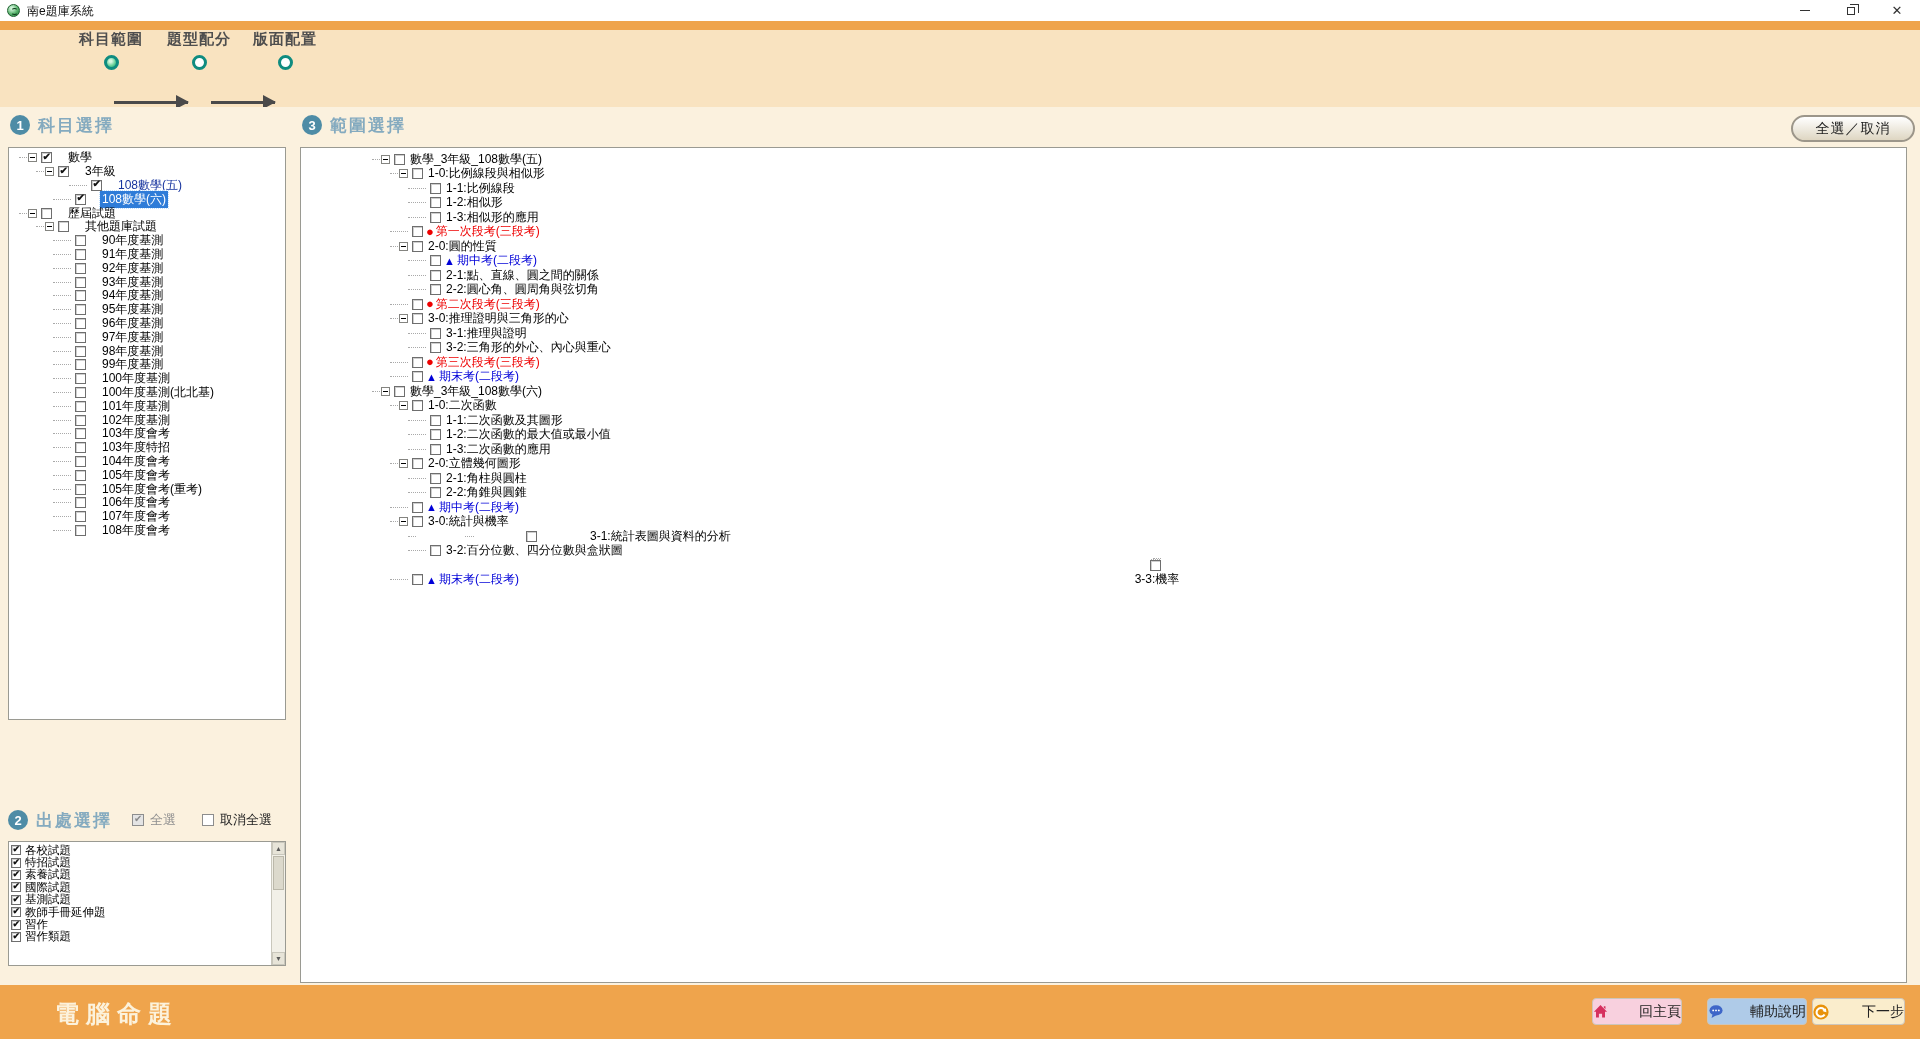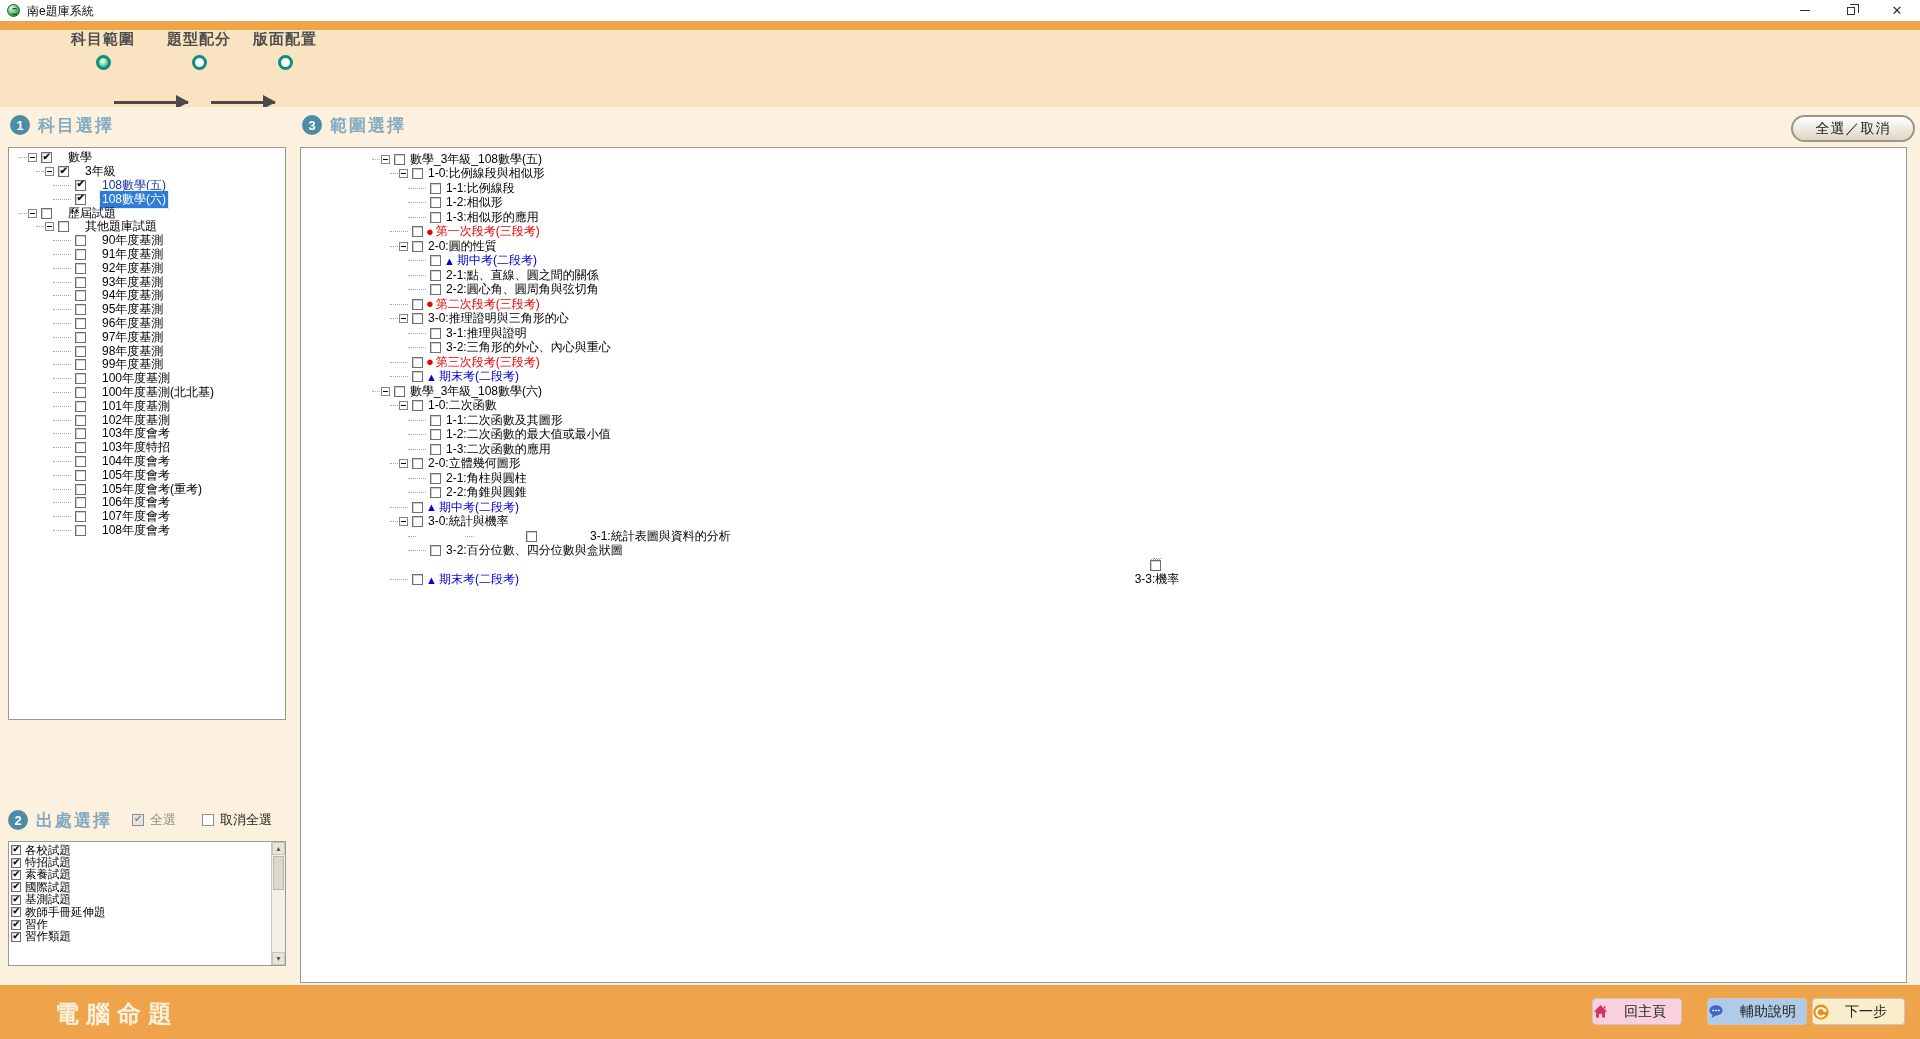--- a/index.html
+++ b/index.html
@@ -97,21 +97,21 @@
   .pill-btn { position:absolute; right:5px; top:8px; width:124px; height:27px; border-radius:14px;
     background:linear-gradient(#FFFFFF, #DED6C2); border:2px solid #9C968A;
     font-size:14px; color:#1C1C1C; display:flex; align-items:center; justify-content:center;
     letter-spacing:1px; cursor:pointer; }
 
   
   .footer { position:relative; height:54px; background:#EFA44C; }
   .brand { position:absolute; left:55px; top:13px; font-size:24px; font-weight:bold;
     color:#FCF2DC; letter-spacing:7px; }
   .f-btn { position:absolute; top:13px; height:27px; border-radius:4px; border:1px solid #CDC6BB;
-    display:flex; align-items:center; justify-content:flex-start; gap:16px; font-size:14px; color:#222;
+    display:flex; align-items:center; justify-content:space-between; gap:16px; font-size:14px; color:#222;
     cursor:pointer; }
   .f-btn svg { flex:none; }
   .btn-home { right:238px; width:90px; background:#F8D0DE; }
   .btn-help { right:113px; width:100px; background:#AFCBE8; }
   .btn-next { right:15px; width:93px; background:#FAEDCC; }
 </style>
 </head>
 <body>
 
 <div class="window">
@@ -128,21 +128,21 @@
         </div>
       <div class="win-btn">
           <span class="glyph-close">✕</span>
         </div>
     </div>
   </div>
 
   <div class="orange-strip"></div>
 
   <div class="steps-band">
-    <div class="step active" style="left:55px">
+    <div class="step active" style="left:63px">
       <div class="step-label">科目範圍</div>
       <div class="step-dot"></div>
     </div>
     <div class="step" style="left:151px">
       <div class="step-label">題型配分</div>
       <div class="step-dot"></div>
     </div>
     <div class="step" style="left:237px">
       <div class="step-label">版面配置</div>
 
@@ -166,21 +166,21 @@
             <span class="exp"></span>
             <span class="cb checked"></span>
             <span class="lab">數學</span>
           </div>
           <div class="tree-row" style="padding-left: 27px;">
             <span class="stub"></span>
             <span class="exp"></span>
             <span class="cb checked"></span>
             <span class="lab">3年級</span>
           </div>
-          <div class="tree-row" style="padding-left: 44px;">
+          <div class="tree-row" style="padding-left: 60px;">
             <span class="stub"></span>
             <span class="exp-slot"></span>
             <span class="cb checked"></span>
             <span class="lab navy">108數學(五)</span>
           </div>
           <div class="tree-row" style="padding-left: 44px;">
             <span class="stub"></span>
             <span class="exp-slot"></span>
             <span class="cb checked"></span>
             <span class="lab sel">108數學(六)</span>

